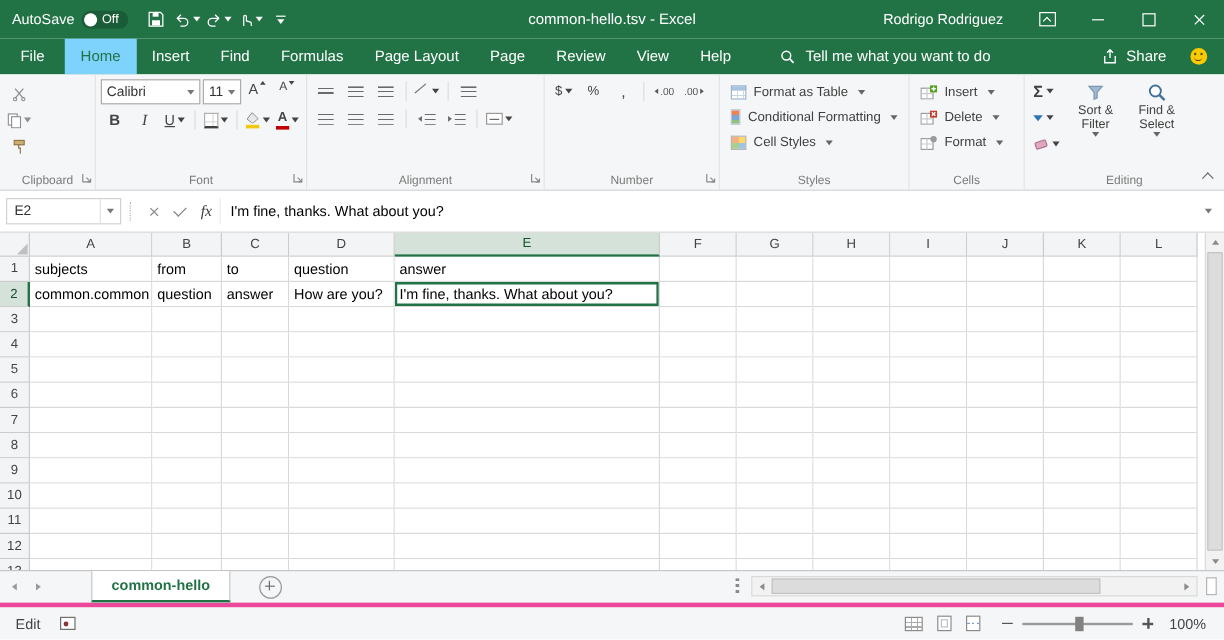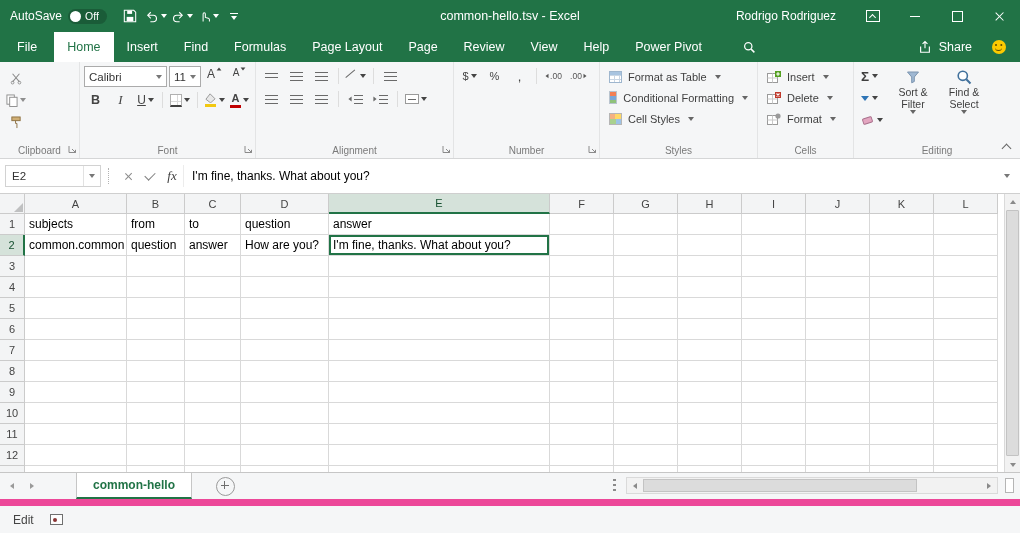--- a/index.html
+++ b/index.html
@@ -31,21 +31,21 @@
   .max-icon{width:9px;height:9px;border:1px solid #fff;display:inline-block;}
   .close-icon{position:relative;width:11px;height:11px;display:inline-block;}
   .close-icon::before,.close-icon::after{content:"";position:absolute;left:5px;top:0;width:1.3px;height:11px;background:#fff;}
   .close-icon::before{transform:rotate(45deg);}.close-icon::after{transform:rotate(-45deg);}
 
   
   .tabrow{flex:0 0 30px;background:#217346;display:flex;align-items:stretch;color:#fff;font-size:12.5px;}
   .tabs-holder{display:flex;}
   .rtab{display:flex;align-items:center;padding:0 13px;cursor:default;}
   .rtab.file{padding:0 17px;}
-  .rtab.active{background:#ffffff;color:#217346;}
+  .rtab.active{background:#7dd3fc;color:#217346;}
   .tellme{display:flex;align-items:center;gap:8px;margin-left:28px;}
   .share{display:flex;align-items:center;gap:7px;margin-left:auto;margin-right:20px;}
   .smiley-wrap{display:flex;align-items:center;margin-right:14px;}
   .smiley{width:14px;height:14px;border-radius:50%;background:#fcca00;position:relative;display:inline-block;}
   .smiley::before{content:"";position:absolute;left:3.2px;top:3.8px;width:2px;height:2px;border-radius:50%;background:#5c4a00;box-shadow:5.3px 0 0 #5c4a00;}
   .smiley::after{content:"";position:absolute;left:3.2px;top:5.5px;width:7.3px;height:4.5px;border-bottom:1.5px solid #5c4a00;border-radius:0 0 7px 7px;}
 
   
   .ribbon{flex:0 0 96px;background:#f5f6f7;border-bottom:1px solid #d5d6d7;display:flex;position:relative;font-size:11px;color:#444;}
   .rgroup{position:relative;display:flex;flex-direction:column;border-right:1px solid #e3e4e5;padding:4px 4px 17px;box-sizing:border-box;}
@@ -136,21 +136,21 @@
   .add-sheet::before{content:"";position:absolute;left:3.5px;top:7px;width:8px;height:1.2px;background:#6f6f6f;}
   .add-sheet::after{content:"";position:absolute;left:7px;top:3.5px;width:1.2px;height:8px;background:#6f6f6f;}
   .tab-dots{position:absolute;right:404px;top:6px;width:3px;height:14px;background:repeating-linear-gradient(to bottom,#8a8a8a 0 2px,transparent 2px 5px);}
   .hscroll{position:absolute;right:22px;top:4px;width:372px;height:17px;display:flex;align-items:center;background:#f2f2f2;border:1px solid #dadada;box-sizing:border-box;}
   .hs-btn{width:16px;height:100%;display:flex;align-items:center;justify-content:center;color:#8a8a8a;flex:none;}
   .hs-track{flex:1;height:100%;position:relative;}
   .hs-thumb{position:absolute;left:0;top:1px;bottom:1px;width:81%;background:#dcdcdc;border:1px solid #c3c3c3;box-sizing:border-box;}
   .tab-splitter{position:absolute;right:6px;top:5px;width:9px;height:15px;background:#fff;border:1px solid #b5b5b5;box-sizing:border-box;}
 
   
-  .statusbar{flex:0 0 27px;background:#f5f6f7;border-top:7px solid #ec4899;display:flex;align-items:center;font-size:12px;color:#444;}
+  .statusbar{flex:0 0 27px;background:#f5f6f7;border-top:4px solid #ec4899;display:flex;align-items:center;font-size:12px;color:#444;}
   .sb-mode{padding-left:13px;}
   .macro-btn{margin-left:16px;display:flex;align-items:center;}
   .macro-ic{width:13px;height:11px;border:1px solid #6f6f6f;background:#fdfdfd;position:relative;box-sizing:border-box;display:inline-block;}
   .macro-ic::after{content:"";position:absolute;left:2px;top:2.5px;width:4px;height:4px;border-radius:50%;background:#8a3535;}
   .sb-right{margin-left:auto;display:flex;align-items:center;gap:12px;padding-right:15px;}
   .v-normal{width:15px;height:12px;box-sizing:border-box;border:1px solid #8a8a8a;background:repeating-linear-gradient(to right,transparent 0 4px,#ababab 4px 5px),repeating-linear-gradient(to bottom,transparent 0 3px,#ababab 3px 4px),#fff;display:inline-block;}
   .v-layout{width:12px;height:13px;box-sizing:border-box;border:1px solid #8a8a8a;background:#fff;position:relative;display:inline-block;}
   .v-layout::after{content:"";position:absolute;inset:2px;border:1px solid #c0c0c0;}
   .v-break{width:12px;height:13px;box-sizing:border-box;border:1px solid #8a8a8a;background:repeating-linear-gradient(to right,#7b9bd1 0 2px,transparent 2px 4px) center/100% 1px no-repeat,#fff;display:inline-block;}
   .zoomer{display:flex;align-items:center;gap:8px;margin-left:6px;}
@@ -234,27 +234,27 @@
         <div class="rtab file">File</div>
         <div class="rtab active">Home</div>
         <div class="rtab">Insert</div>
         <div class="rtab">Find</div>
         <div class="rtab">Formulas</div>
         <div class="rtab">Page Layout</div>
         <div class="rtab">Page</div>
         <div class="rtab">Review</div>
         <div class="rtab">View</div>
         <div class="rtab">Help</div>
-        <div class="rtab">Power Pivot</div>
       </div>
     <div class="tellme">
       <svg width="13" height="13" viewBox="0 0 16 16">
           <circle cx="6.5" cy="6.5" r="4.5" fill="none" stroke="#fff" stroke-width="1.5"></circle>
           <line x1="10" y1="10" x2="14" y2="14" stroke="#fff" stroke-width="1.8"></line>
         </svg>
+      <span>Tell me what you want to do</span>
     </div>
     <div class="share">
       <svg width="14" height="14" viewBox="0 0 16 15">
           <path d="M8 9V1.5M5.2 4 8 1.2 10.8 4" fill="none" stroke="#fff" stroke-width="1.3"></path>
           <path d="M3 7v6.5h10V7" fill="none" stroke="#fff" stroke-width="1.3"></path>
         </svg>
       <span>Share</span>
     </div>
     <div class="smiley-wrap">
         <span class="smiley"></span>
@@ -811,15 +811,28 @@
         </div>
     </div>
     <span class="tab-splitter"></span>
   </div>
 
   <div class="statusbar">
     <span class="sb-mode">Edit</span>
     <span class="macro-btn">
         <span class="macro-ic"></span>
       </span>
+    <div class="sb-right">
+      <span class="v-normal"></span>
+      <span class="v-layout"></span>
+      <span class="v-break"></span>
+      <div class="zoomer">
+        <span class="zminus"></span>
+        <span class="ztrack">
+            <span class="zthumb"></span>
+          </span>
+        <span class="zplus"></span>
+      </div>
+      <span class="zlabel">100%</span>
+    </div>
   </div>
 
 </div>
 
 </body></html>

